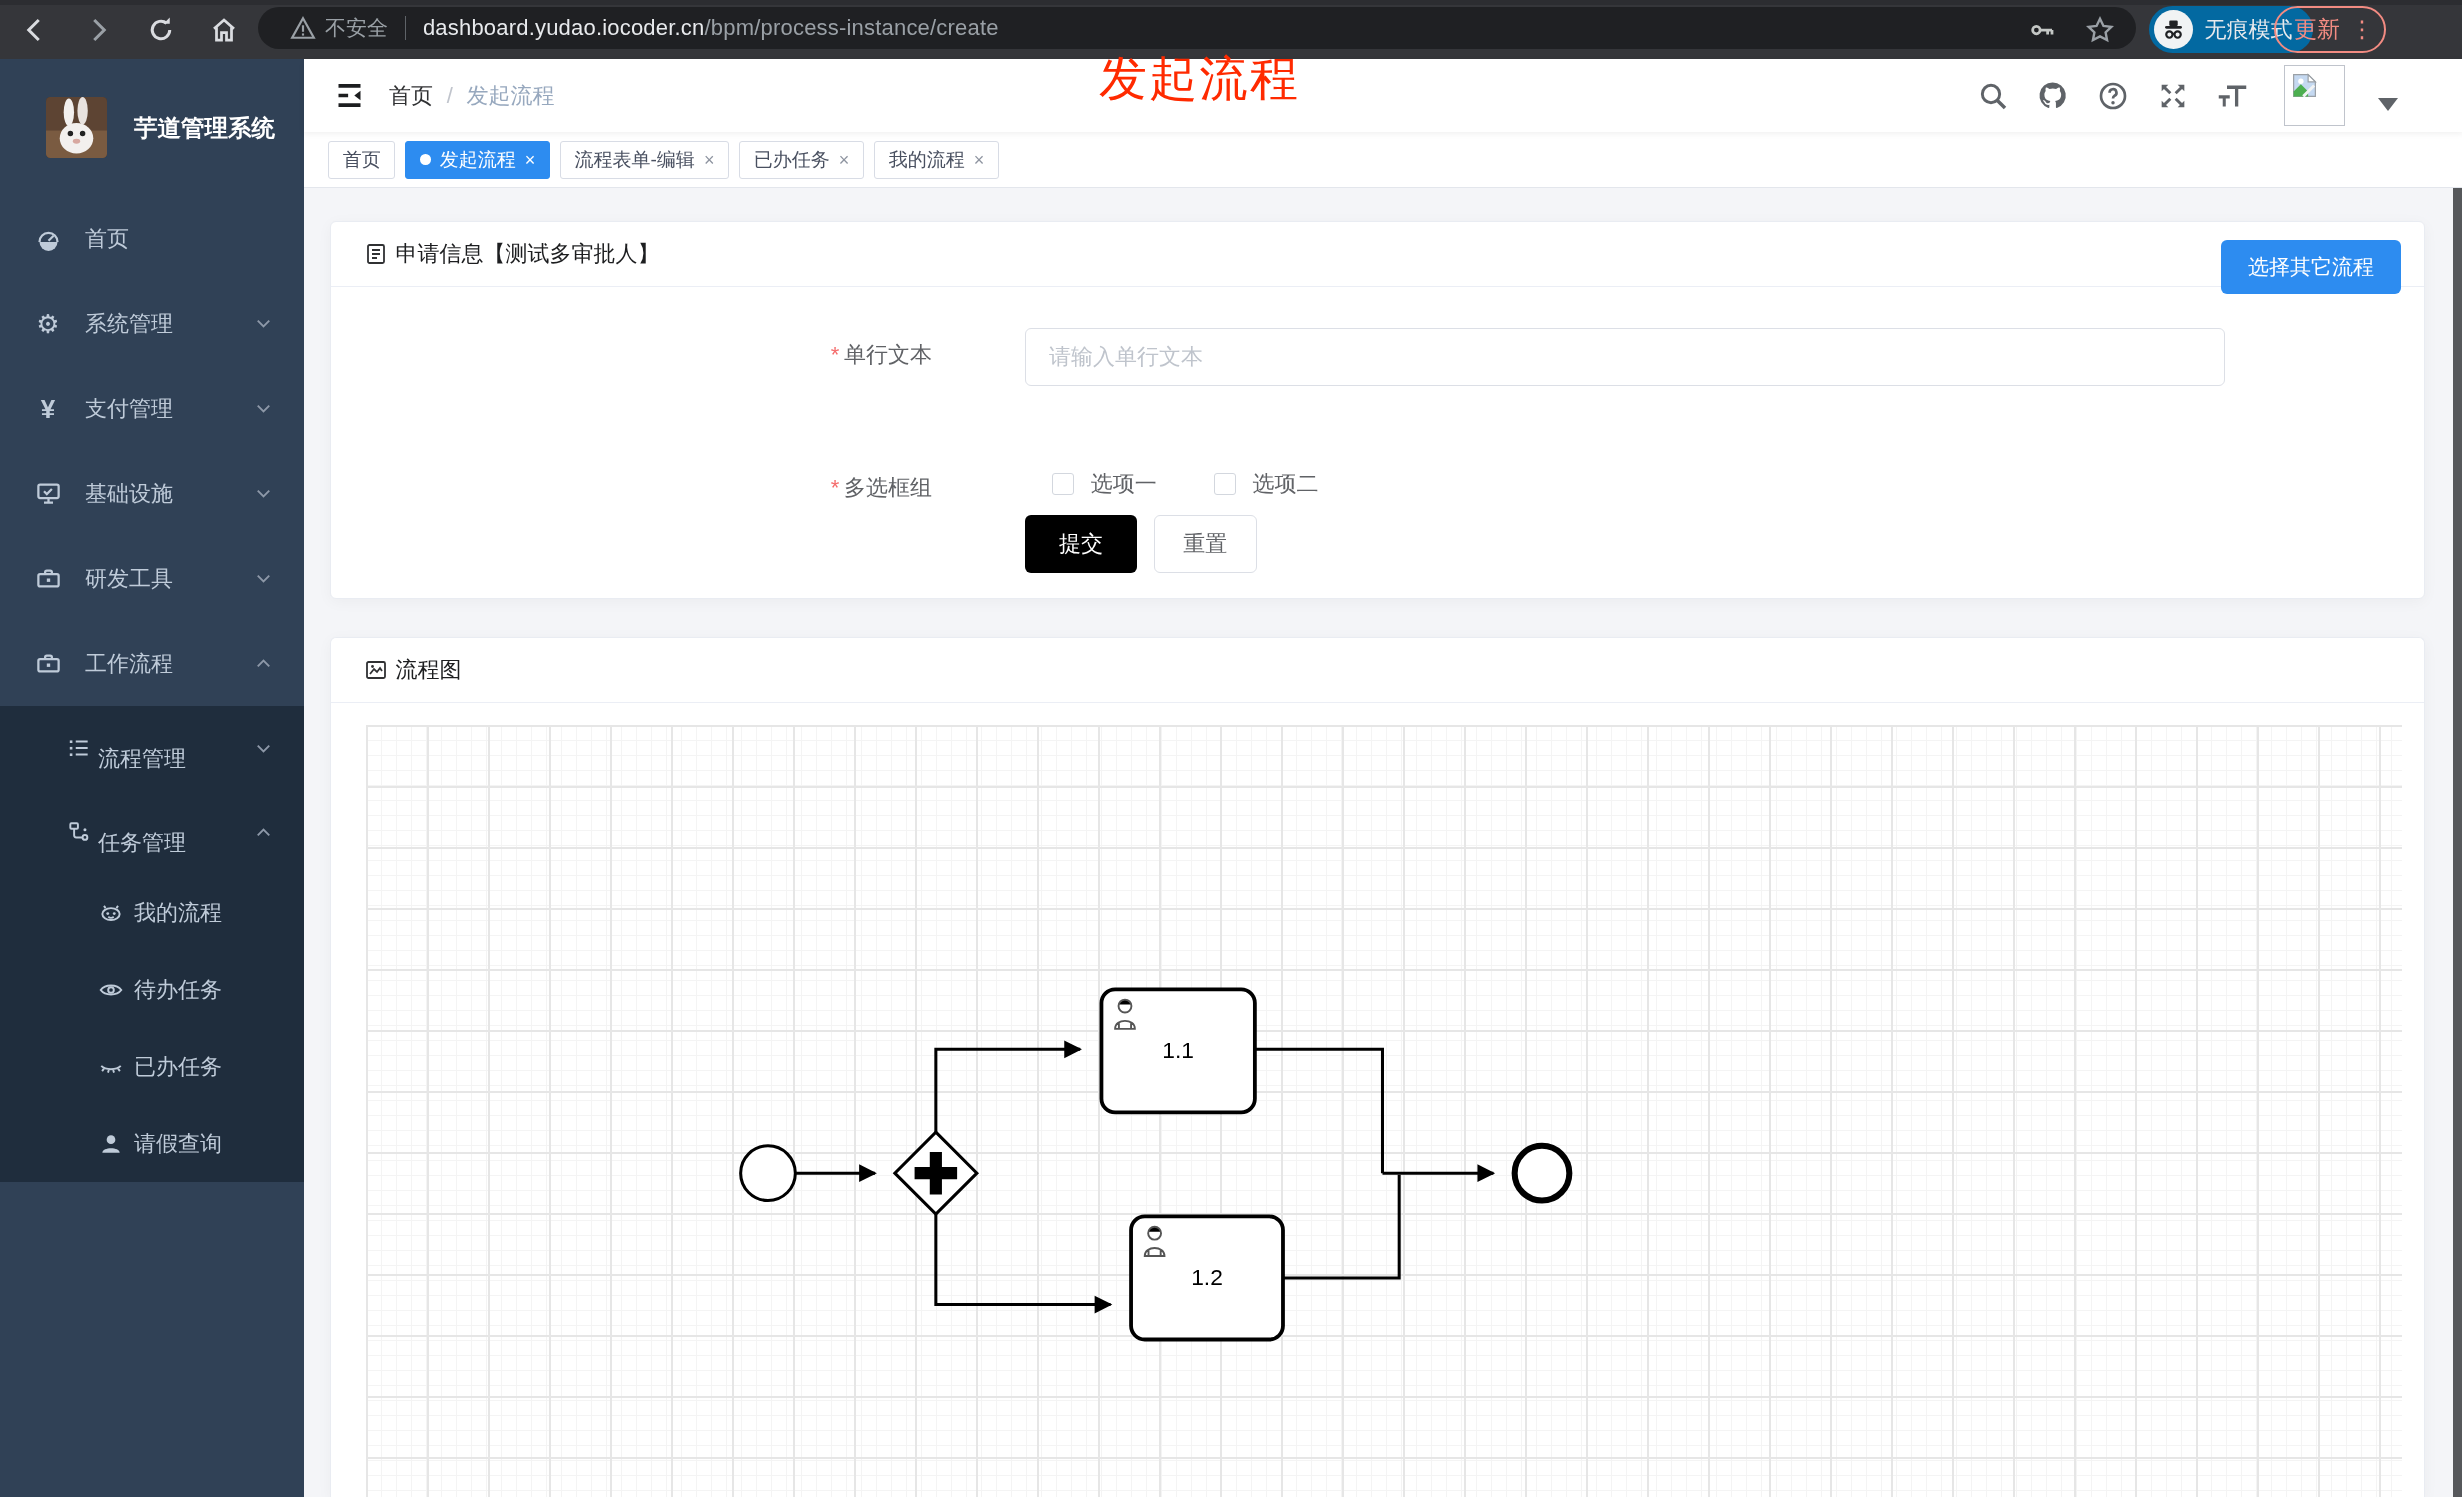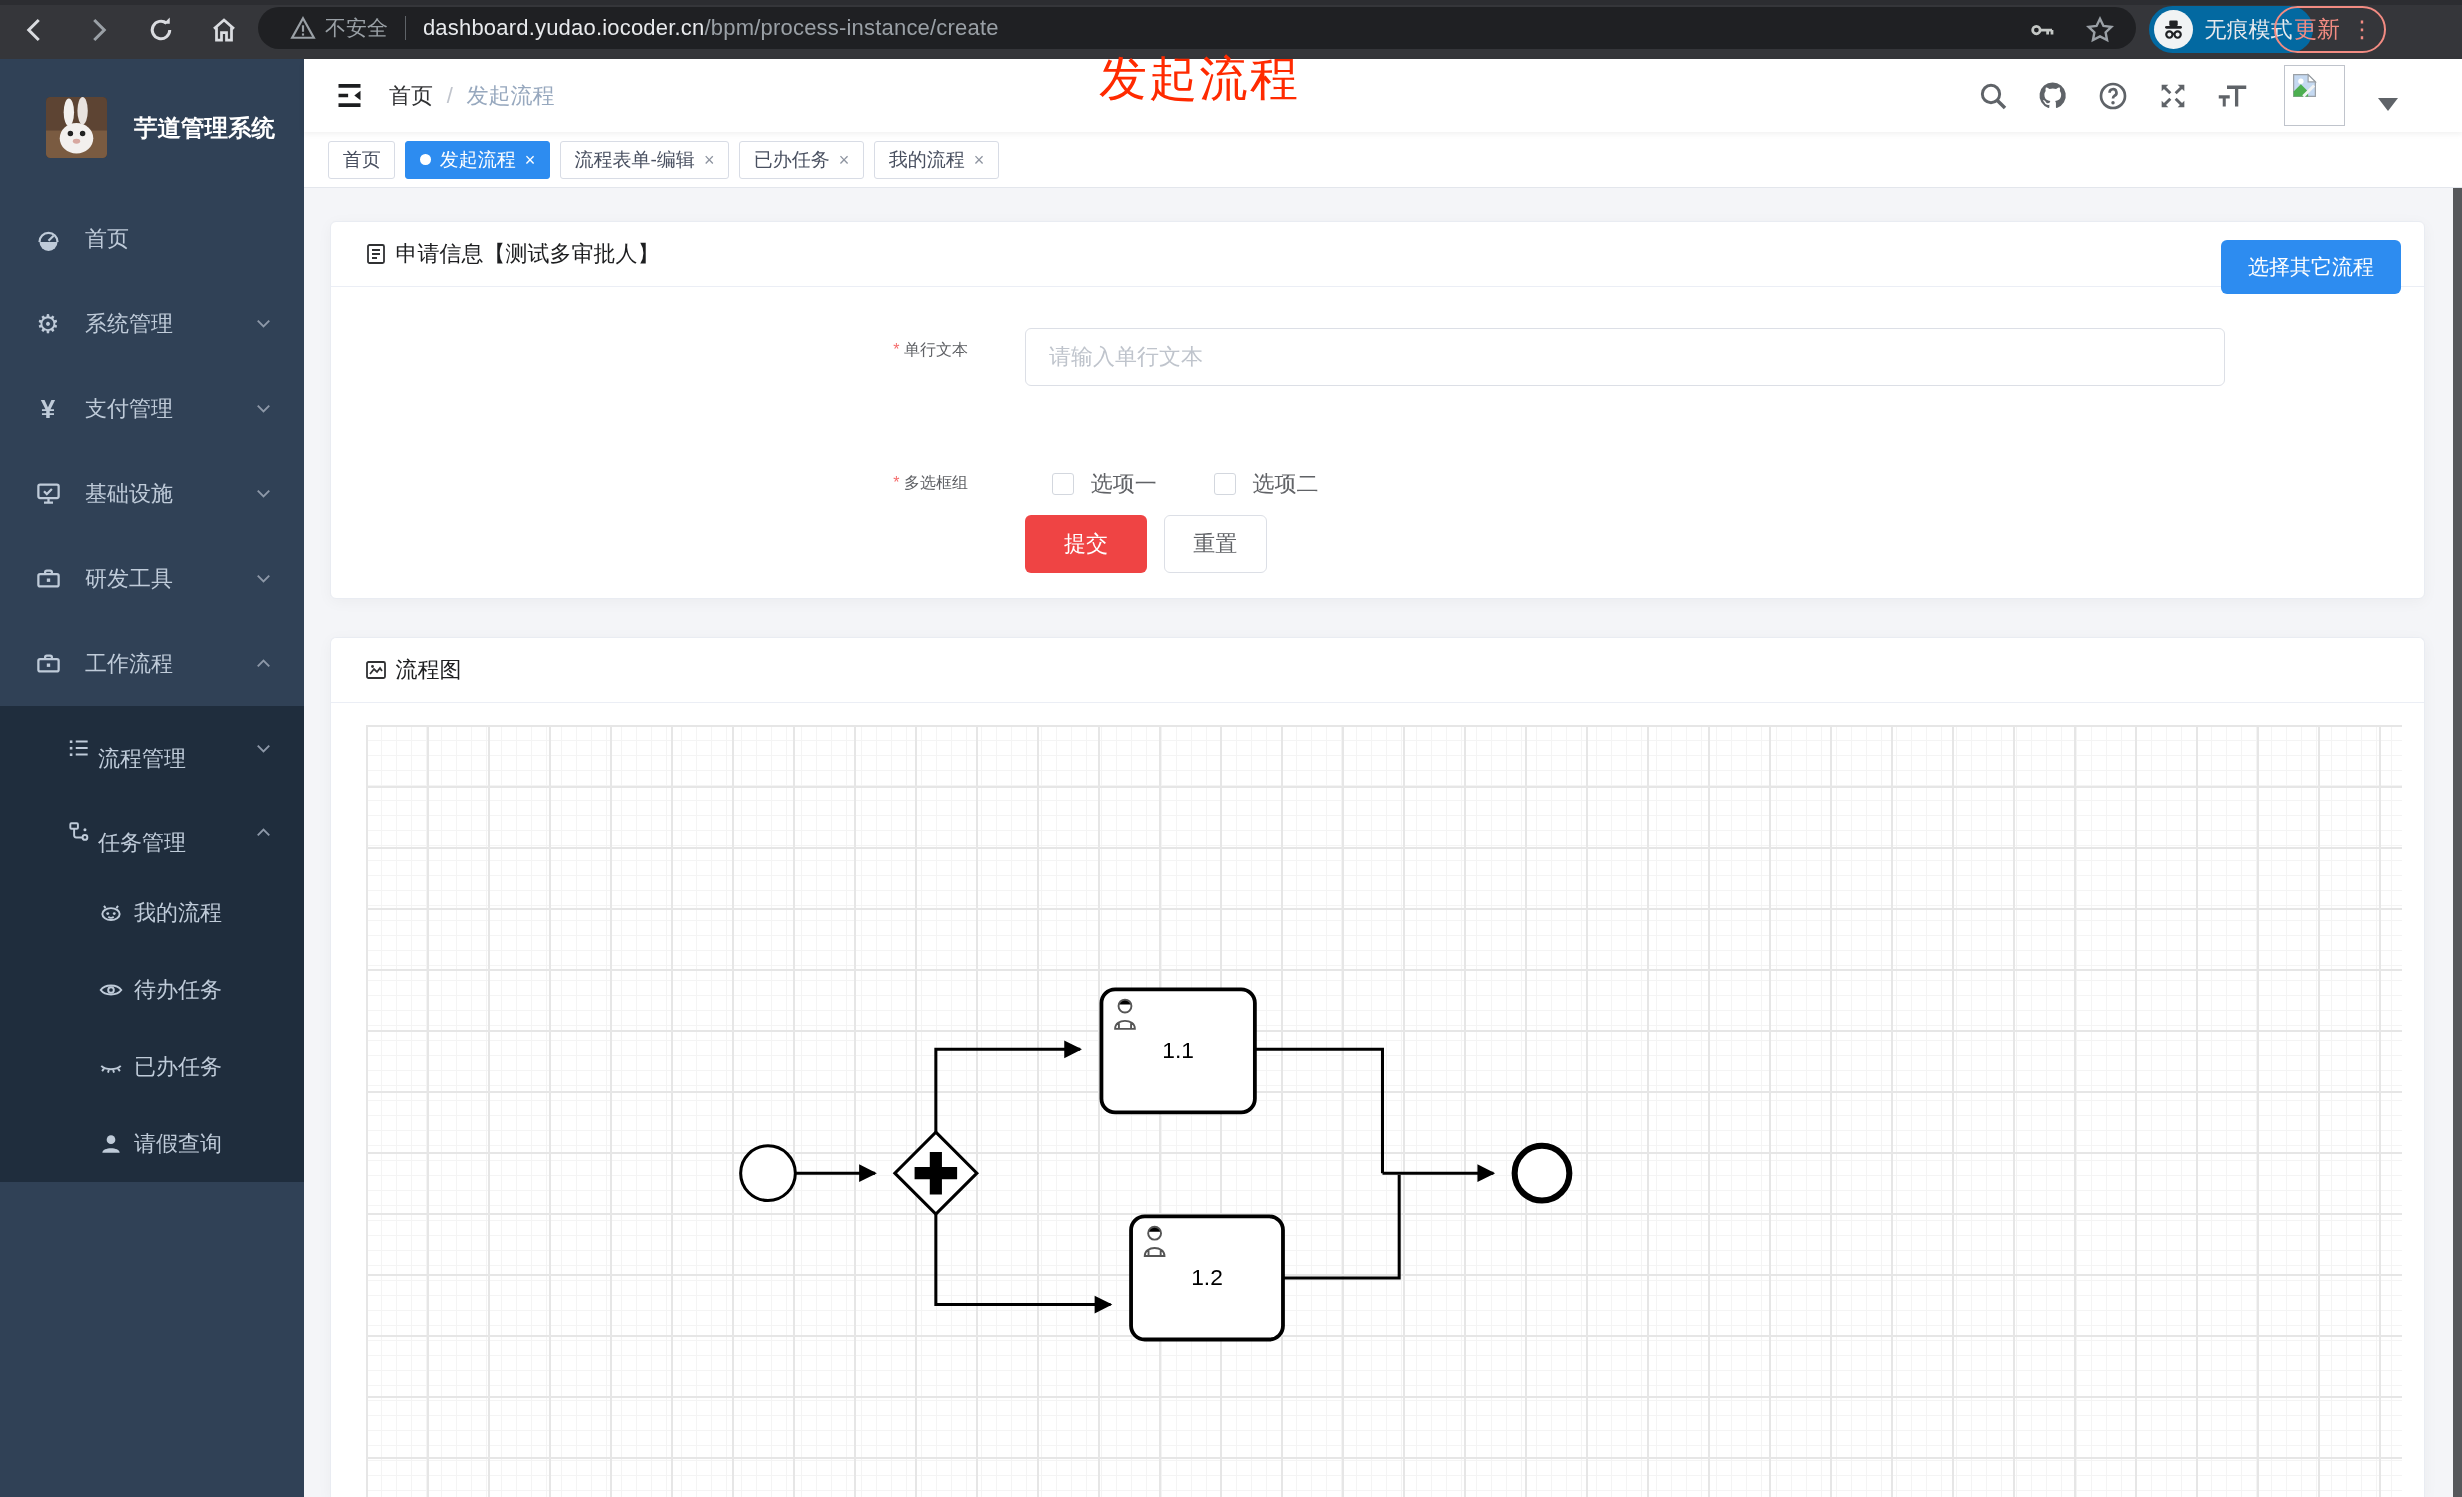--- a/index.html
+++ b/index.html
@@ -70,31 +70,31 @@
   
   .content { position:absolute; left:304px; top:188px; width:2159px; height:1309px; background:#f4f5f8; }
   .card { position:absolute; left:26px; width:2095px; background:#fff; border:1.5px solid #e9ecf2; border-radius:6px; box-shadow:0 3px 15px rgba(0,0,0,.04); }
   .card1 { top:33px; height:378px; }
   .card2 { top:449px; height:861px; border-bottom:none; border-bottom-left-radius:0; border-bottom-right-radius:0; }
   .card-head { height:65px; border-bottom:1.5px solid #ebeef5; display:flex; align-items:center; padding-left:33px; gap:7.6px; position:relative; }
   .card-title { font-size:22px; color:#1d1e20; }
   .choose-btn { position:absolute; right:23px; top:18px; height:54px; padding:0 27px; background:#2d8cf0; color:#fff; font-size:21px; border:none; border-radius:6px; cursor:pointer; }
 
   .form-row { position:absolute; left:0; width:100%; }
-  .form-label { position:absolute; right:1456px; font-size:16px; color:#606266; white-space:nowrap; }
+  .form-label { position:absolute; right:1492px; font-size:22px; color:#606266; white-space:nowrap; }
   .form-label .req { color:#f56c6c; margin-right:4.6px; }
   .text-input { position:absolute; left:694px; top:106px; width:1200px; height:58px; border:1.5px solid #dcdfe6; border-radius:6px; font-size:22px; color:#303133; padding:0 23px; outline:none; font-family:inherit; }
   .text-input::placeholder { color:#bfc4cc; }
   .checkbox-row { position:absolute; left:694px; top:247px; display:flex; align-items:center; gap:30px; }
   .cb-item { display:flex; align-items:center; gap:16.7px; cursor:pointer;padding-left:27px; }
   .cb-box { width:22px; height:22px; border:1.5px solid #d3d7de; border-radius:3px; background:#fff; }
   .cb-label { font-size:22px; color:#606266; }
   .btn-row { position:absolute; left:694px; top:293px; display:flex; gap:16.7px; }
   .btn { height:58px; border-radius:6px; font-size:22px; cursor:pointer; font-family:inherit; }
-  .btn-primary { width:122px; background:#ef4444; border:none; color:#fff; }
+  .btn-primary { width:112px; background:#000000; border:none; color:#fff; }
   .btn-default { width:103px; background:#fff; border:1.5px solid #dcdfe6; color:#606266; }
 
   
   .bpmn-canvas { position:absolute; left:35px; top:87px; width:2036px; height:774px; background-color:#fff;
     background-image:
       linear-gradient(#e6e6e6 1.5px, transparent 1.5px),
       linear-gradient(90deg, #e6e6e6 1.5px, transparent 1.5px),
       linear-gradient(#f4f4f4 1.5px, transparent 1.5px),
       linear-gradient(90deg, #f4f4f4 1.5px, transparent 1.5px);
     background-size:61px 61px, 61px 61px, 15px 15px, 15px 15px; }

